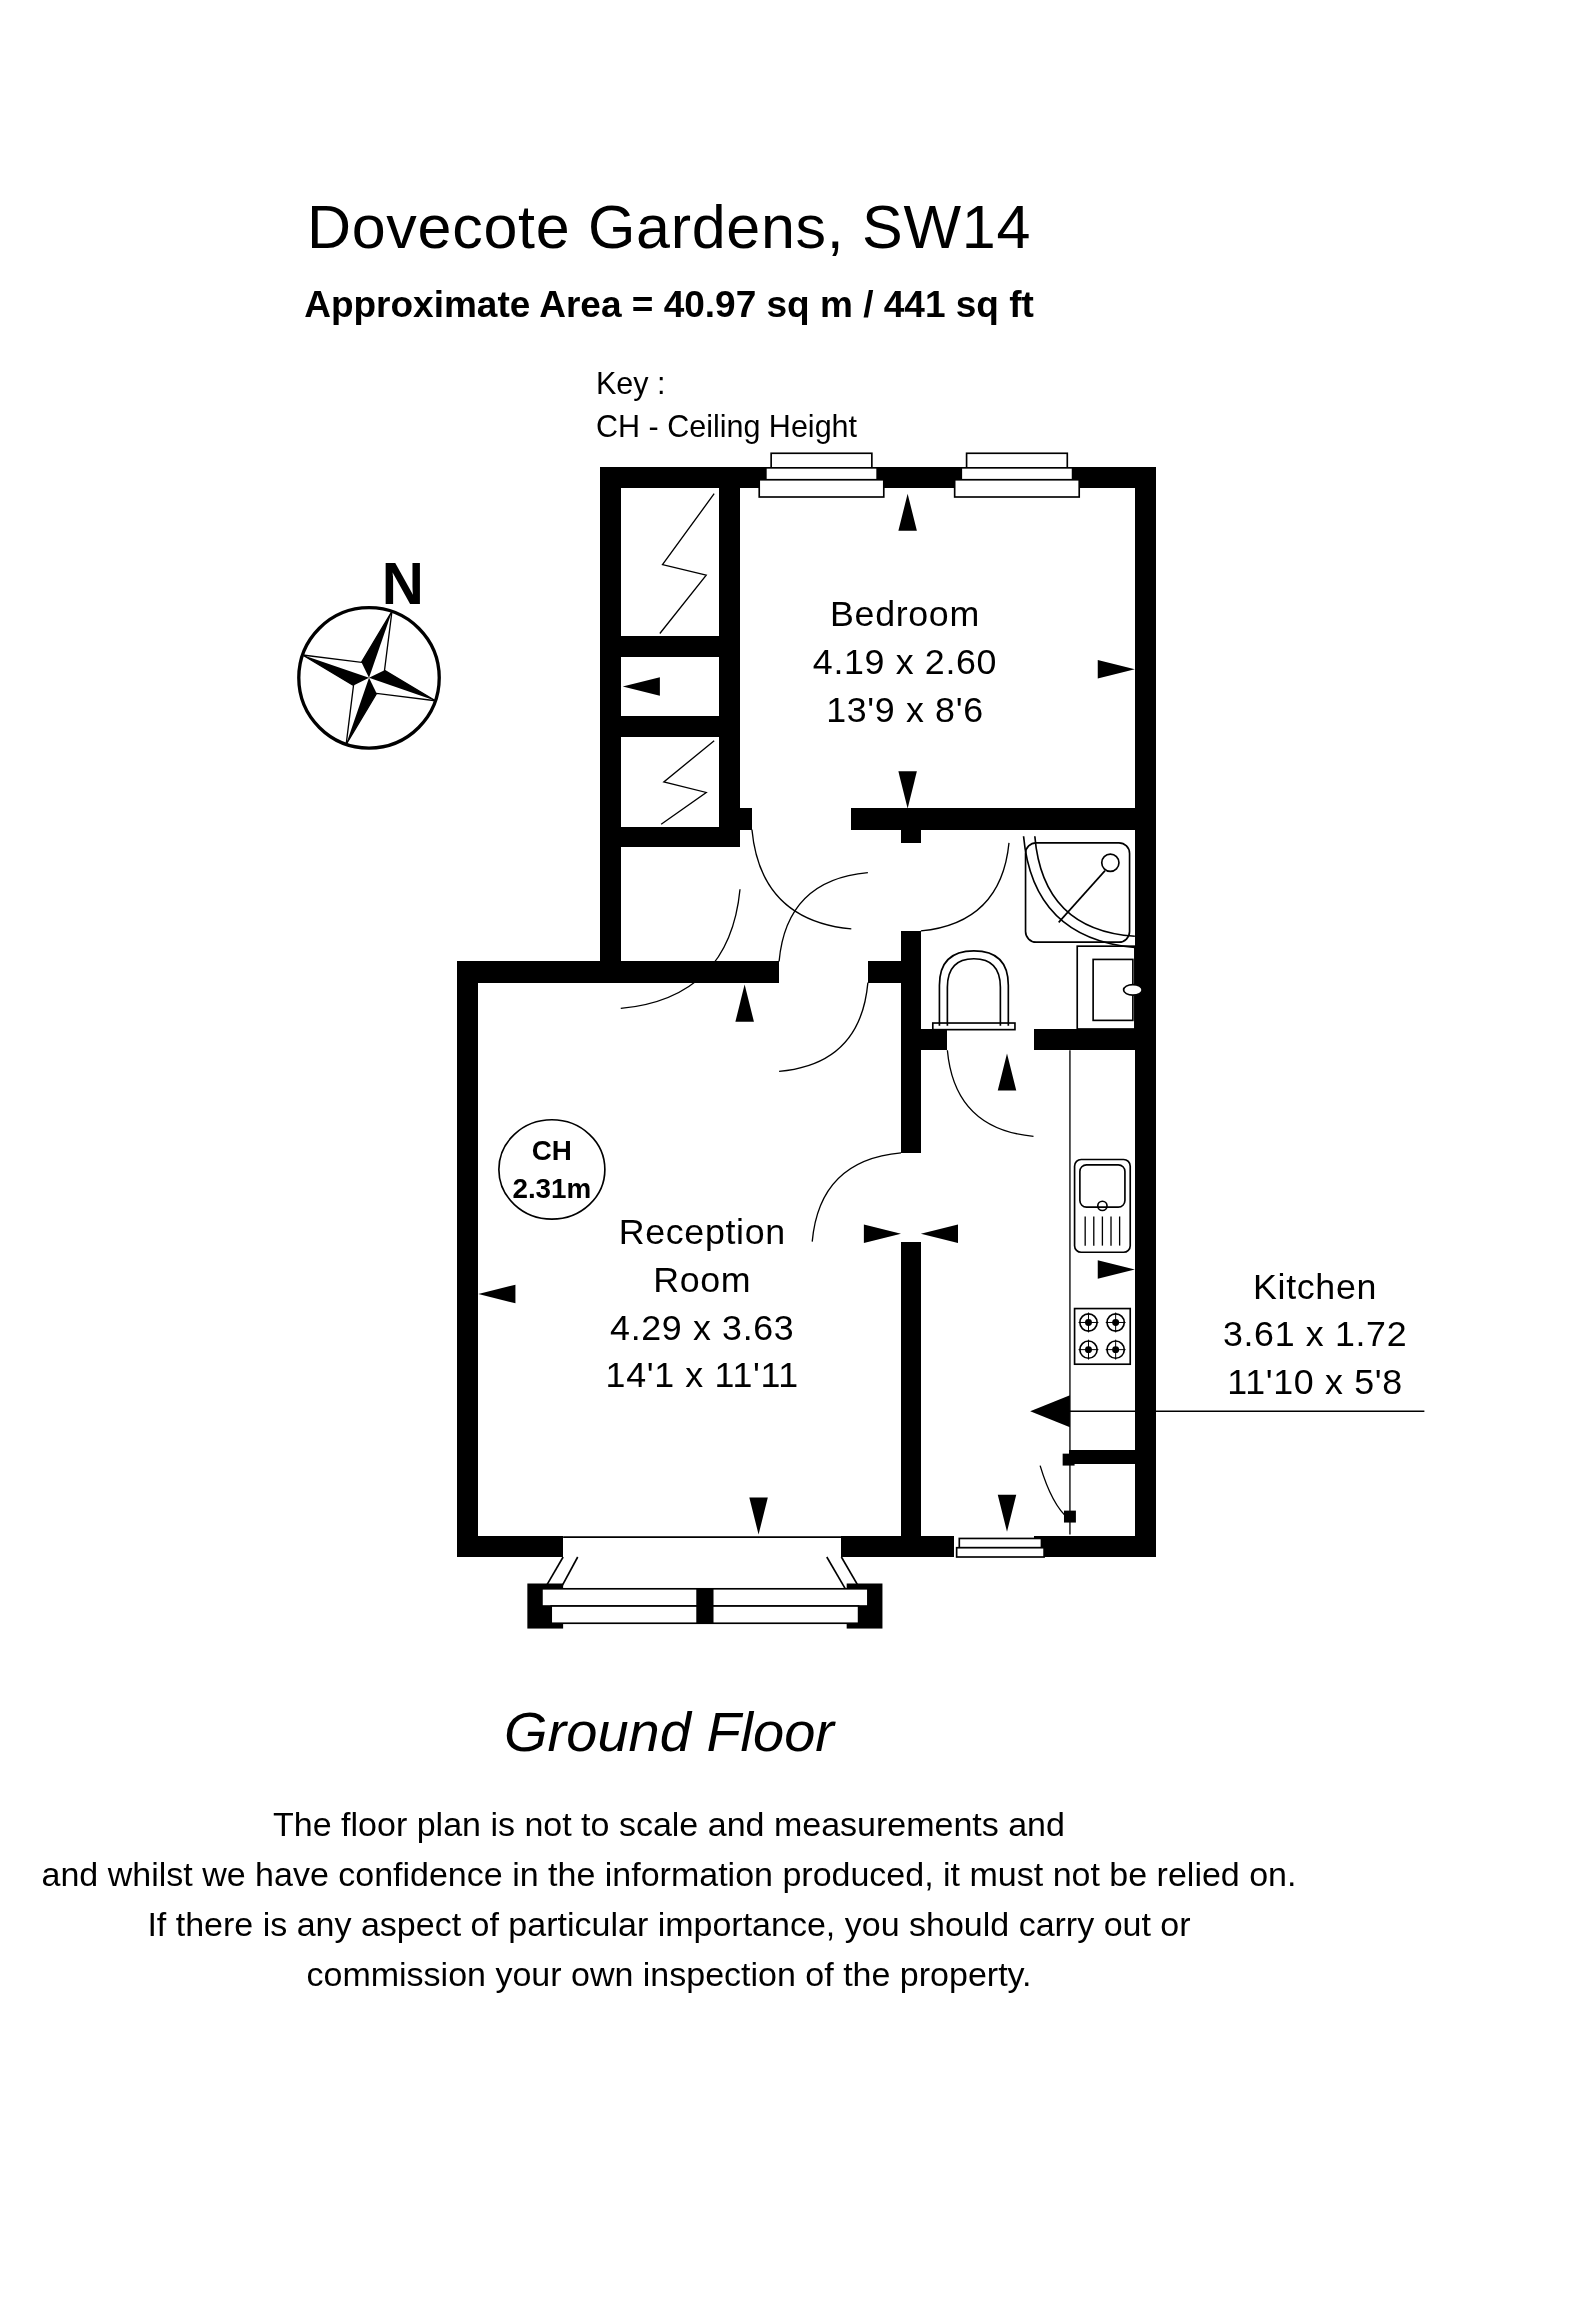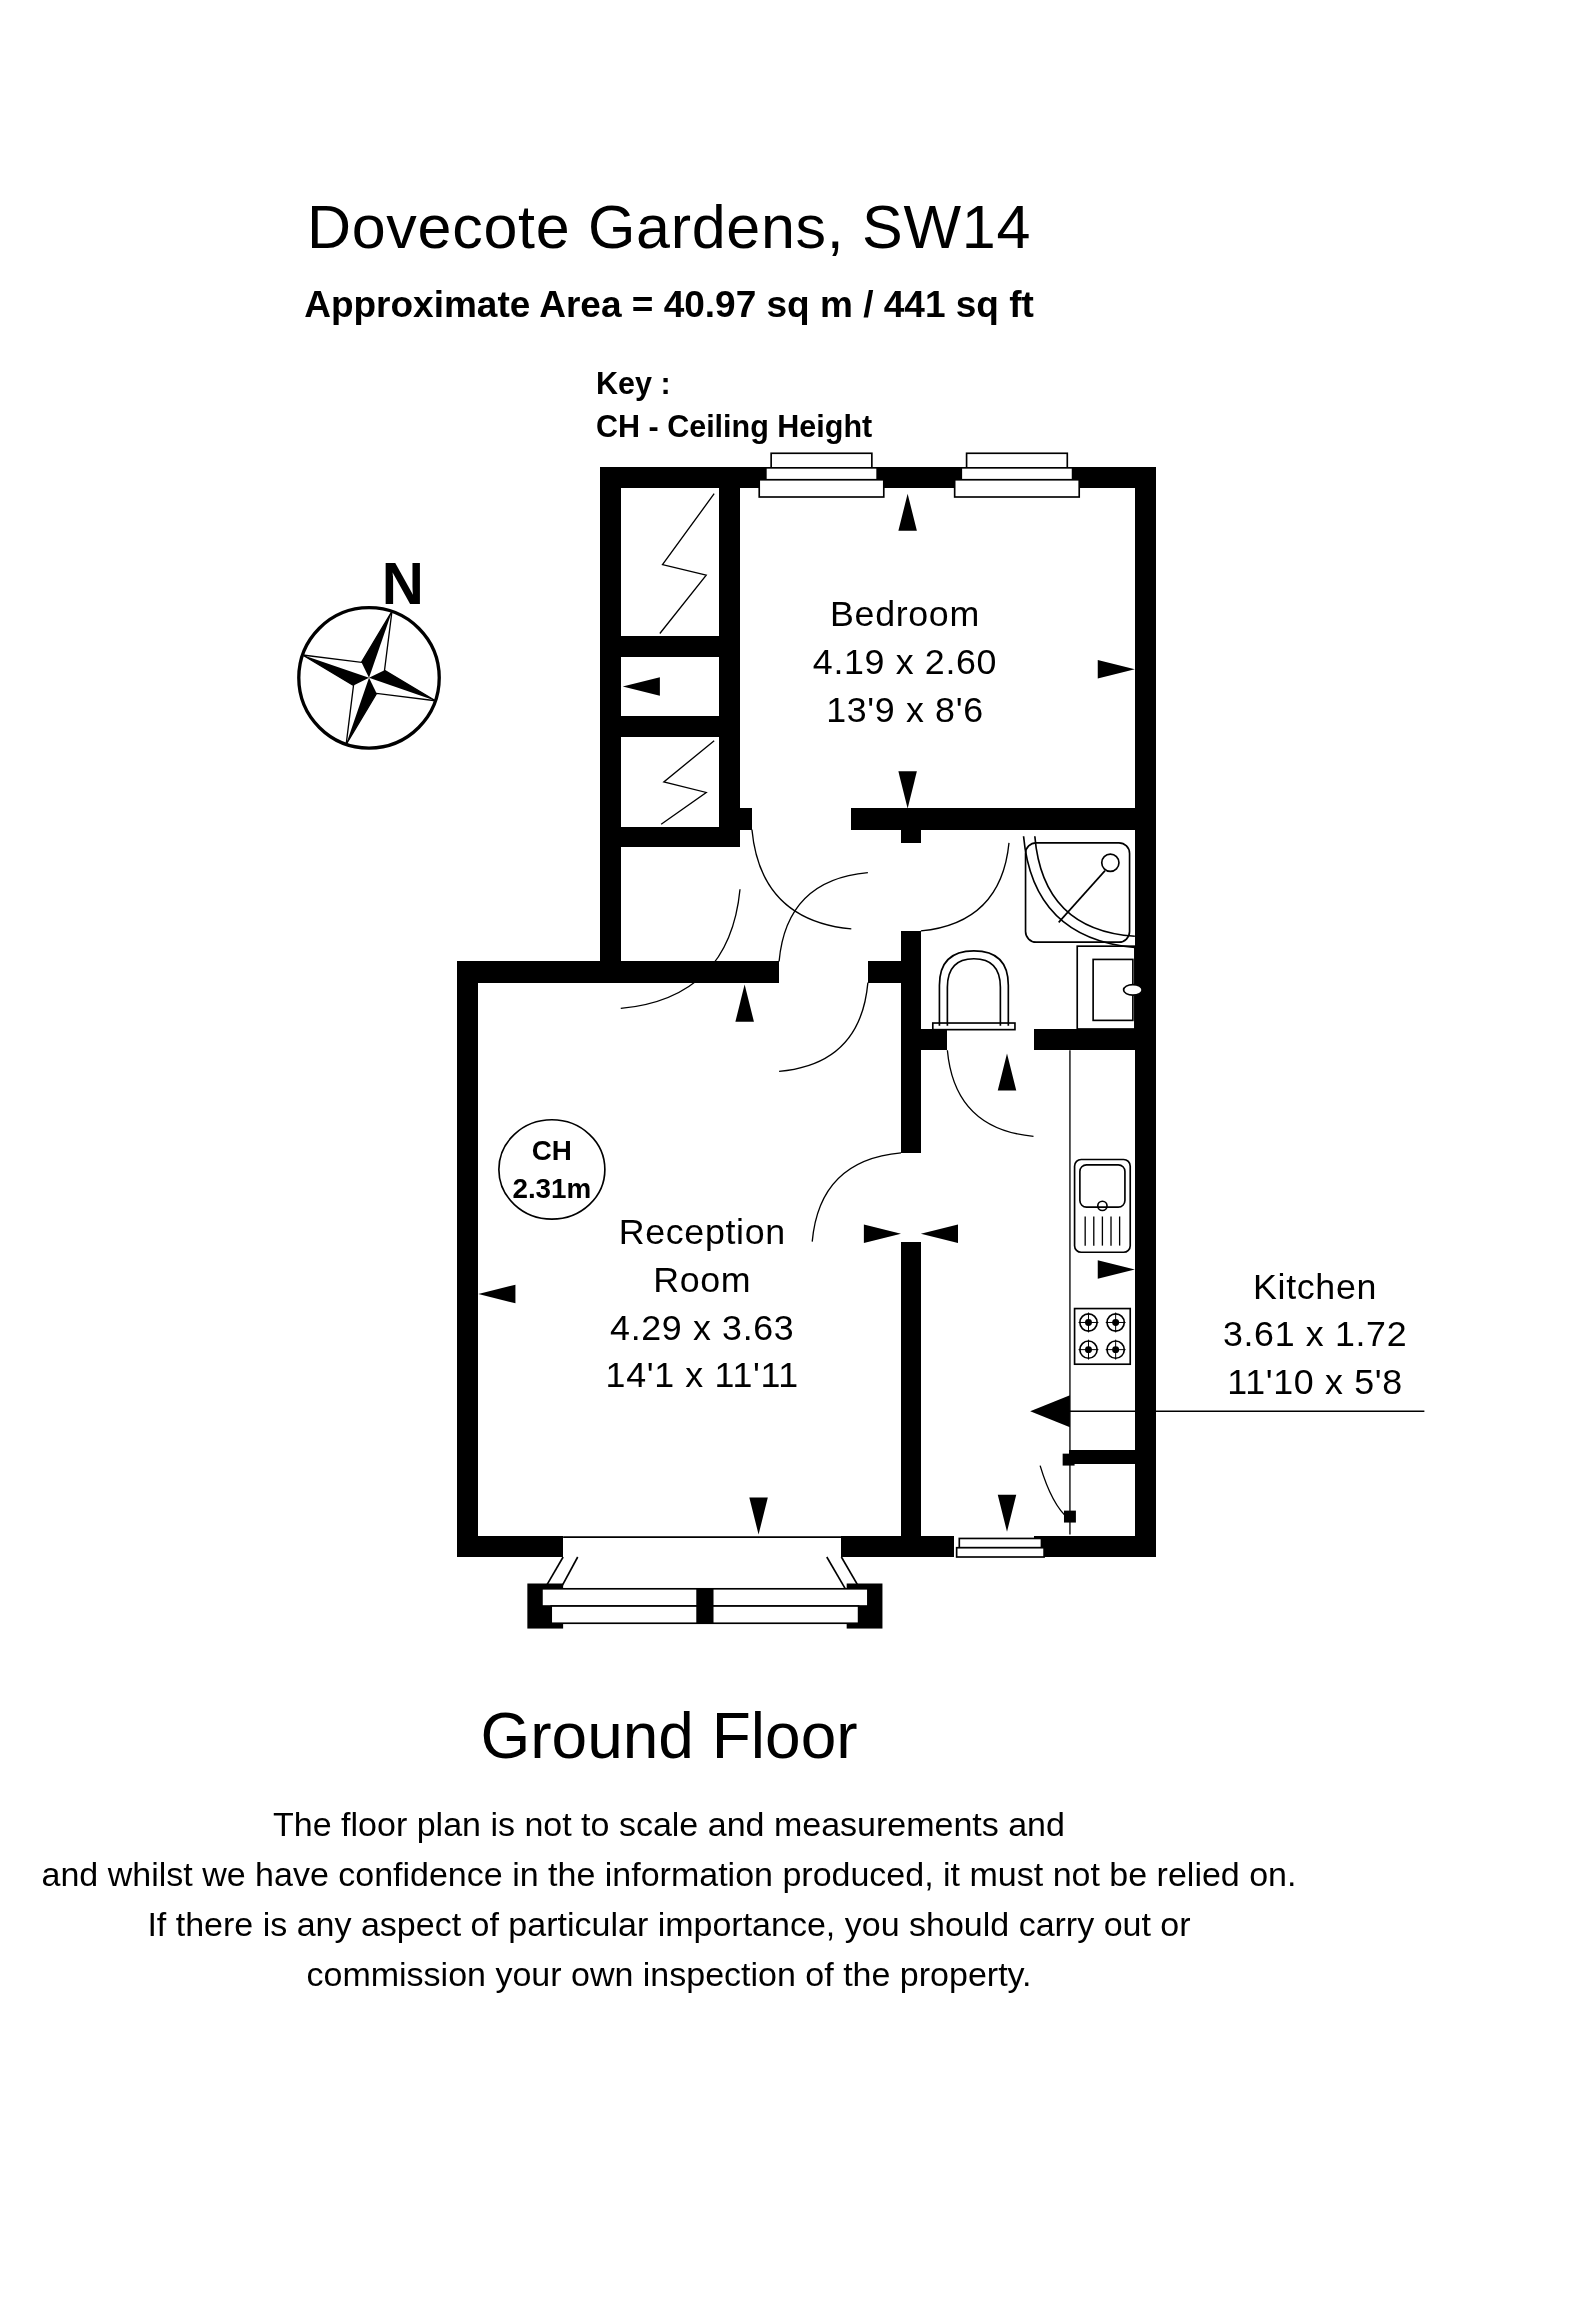--- a/index.html
+++ b/index.html
@@ -4,24 +4,24 @@
 <style>
   html,body{margin:0;padding:0;}
   body{
     width:1590px;height:2319px;position:relative;background:#ffffff;
     font-family:"Liberation Sans", sans-serif;color:#000;overflow:hidden;
   }
   .abs{position:absolute;}
   .center{left:0;width:1338px;text-align:center;}
   .title{top:197px;font-size:61px;line-height:1;letter-spacing:0.7px;font-weight:400;}
   .area{top:286px;font-size:37px;line-height:1;font-weight:700;}
-  .key{left:596px;font-size:30.5px;font-weight:700;line-height:1;}
+  .key{left:596px;font-size:30.5px;font-weight:400;line-height:1;}
   .key-heading{top:368px;}
   .key-entry{top:411px;}
-  .floor-label{top:1704px;font-size:64px;line-height:1;}
+  .floor-label{top:1704px;font-size:56px;line-height:1;font-style:italic;}
   .disclaimer{top:1799px;font-size:34px;line-height:50px;font-weight:400;}
   svg text{font-family:"Liberation Sans", sans-serif;fill:#000;}
   .roomlabel{font-size:54px;letter-spacing:1px;}
   .chtext{font-size:42px;font-weight:700;}
   .ntext{font-size:88px;font-weight:700;}
 </style>
 </head>
 <body>
 
 <div class="abs center title">Dovecote Gardens, SW14</div>

